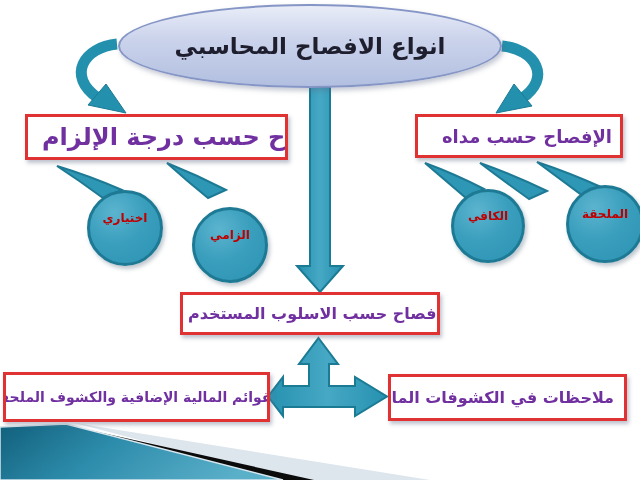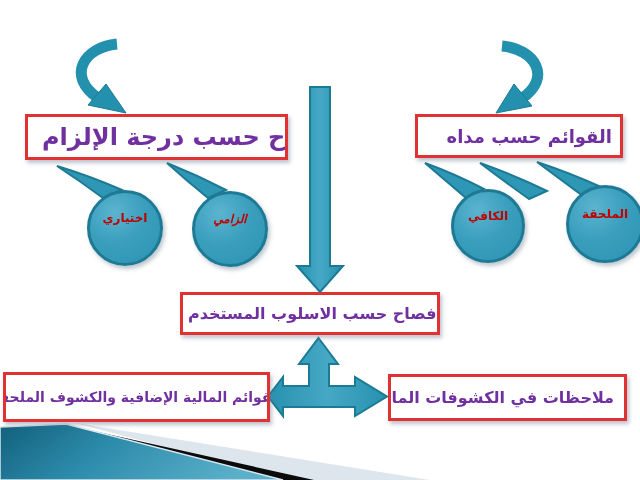--- a/index.html
+++ b/index.html
@@ -35,21 +35,21 @@
   .circle {
     position:absolute; border-radius:50%;
     background:radial-gradient(circle at 35% 28%, #5cb4cf 0%, #3a9fbd 45%, #2d93b3 100%);
     border:3px solid #1e7a94; box-sizing:border-box;
     box-shadow:2px 3px 4px rgba(90,110,130,.4);
     display:flex; align-items:center; justify-content:center;text-align:center;
   }
   .circle span { color:#c00000; font-weight:bold; font-size:12px; transform:translateY(-10px); }
 
   .c-optional      { left:87px;  top:190px; width:76px; height:76px; }
-  .c-mandatory     { left:192px; top:191px; width:76px; height:76px;font-style:italic; }
+  .c-mandatory     { left:192px; top:207px; width:76px; height:76px; }
   .c-comprehensive { left:566px; top:185px; width:78px; height:78px; }
   .c-fair          { left:514px; top:190px; width:74px; height:74px; }
   .c-adequate      { left:451px; top:189px; width:74px; height:74px; }
 </style>
 </head>
 <body>
 
 <div class="slide">
 
   <svg class="layer" viewBox="0 0 640 480" aria-hidden="true">
@@ -80,26 +80,29 @@
     <path d="M 167,163 Q 187,181 208,198 L 226,190 Q 197,175 167,163 Z" fill="#2e97b5" stroke="#1e7a94" stroke-width="2"></path>
     <path d="M 425,163 Q 446,181 466,198 L 484,189 Q 455,174 425,163 Z" fill="#2e97b5" stroke="#1e7a94" stroke-width="2"></path>
     <path d="M 480,163 Q 505,182 529,199 L 547,191 Q 514,175 480,163 Z" fill="#2e97b5" stroke="#1e7a94" stroke-width="2"></path>
     <path d="M 537,162 Q 560,179 583,196 L 601,187 Q 570,173 537,162 Z" fill="#2e97b5" stroke="#1e7a94" stroke-width="2"></path>
 
     <polygon points="75,423 430,480 290,480" fill="#dde5ed"></polygon>
     <polygon points="62,424 314,480 268,480" fill="#0b0b0b"></polygon>
     <polygon points="0,427 66,424 283,480 0,480" fill="url(#tealWedge)" stroke="#d8e6ee" stroke-width="1.5"></polygon>
   </svg>
 
+  <div class="ellipse">
+    <span dir="rtl">انواع الافصاح المحاسبي</span>
+  </div>
 
   <div class="rbox box-degree">
     <span dir="rtl">الإفصاح حسب درجة الإلزام</span>
   </div>
   <div class="rbox box-extent">
-    <span dir="rtl">القوائم حسب مداه</span>
+    <span dir="rtl">الإفصاح حسب مداه</span>
   </div>
   <div class="rbox box-method">
     <span dir="rtl">الإفصاح حسب الاسلوب المستخدم</span>
   </div>
   <div class="rbox box-supp">
     <span dir="rtl">القوائم المالية الإضافية والكشوف الملحقة</span>
   </div>
   <div class="rbox box-notes">
     <span dir="rtl">ملاحظات في الكشوفات المالية</span>
   </div>

